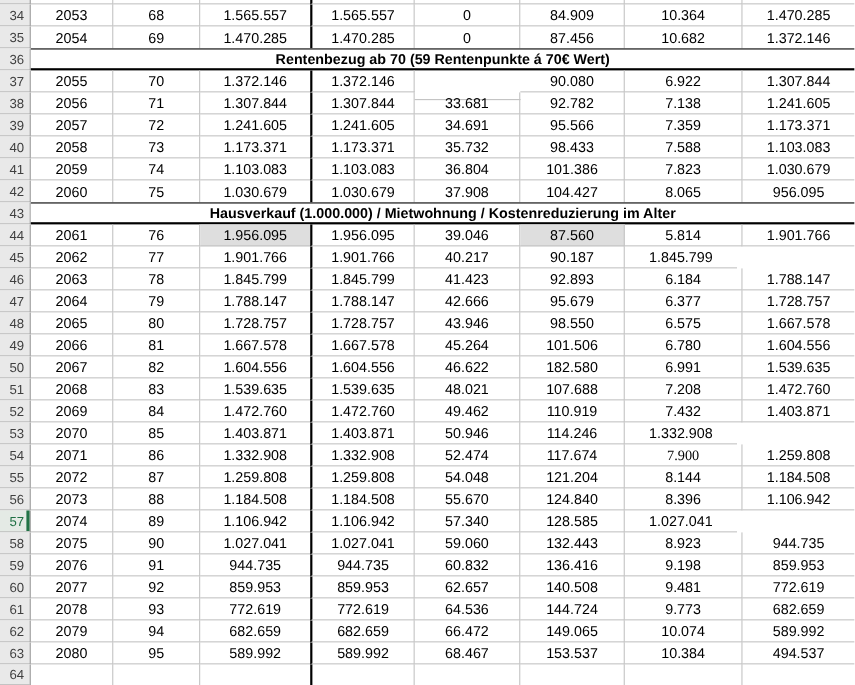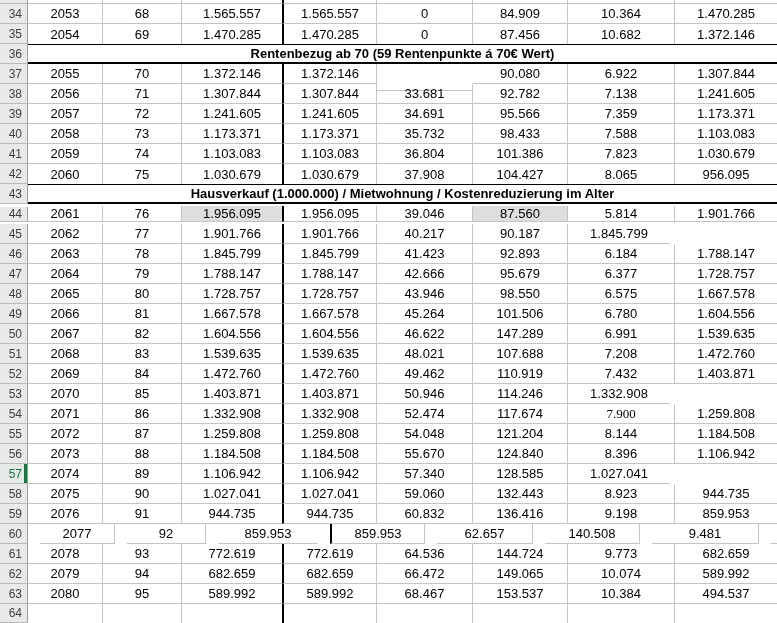--- a/index.html
+++ b/index.html
@@ -160,21 +160,21 @@
       <div class="cell thickL" style="flex: 0 0 95px; width: 95px;">1.030.679</div>
       <div class="cell" style="flex: 0 0 96px; width: 96px;">37.908</div>
       <div class="cell" style="flex: 0 0 95px; width: 95px;">104.427</div>
       <div class="cell" style="flex: 0 0 107px; width: 107px;">8.065</div>
       <div class="cell noR" style="flex: 0 0 102px; width: 102px;">956.095</div>
     </div>
     <div class="row" style="height: 20px;">
       <div class="rh">43</div>
       <div class="section">Hausverkauf (1.000.000) / Mietwohnung / Kostenreduzierung im Alter</div>
     </div>
-    <div class="row" style="height: 20px; align-items: center;">
+    <div class="row" style="height: 20px;">
       <div class="rh">44</div>
       <div class="cell" style="flex: 0 0 75px; width: 75px;">2061</div>
       <div class="cell" style="flex: 0 0 79px; width: 79px;">76</div>
       <div class="cell noR shaded" style="flex: 0 0 100px; width: 100px;">1.956.095</div>
       <div class="cell thickL" style="flex: 0 0 95px; width: 95px;">1.956.095</div>
       <div class="cell" style="flex: 0 0 96px; width: 96px;">39.046</div>
       <div class="cell shaded" style="flex: 0 0 95px; width: 95px;">87.560</div>
       <div class="cell" style="flex: 0 0 107px; width: 107px;">5.814</div>
       <div class="cell noR" style="flex: 0 0 102px; width: 102px;">1.901.766</div>
     </div>
@@ -232,21 +232,21 @@
       <div class="cell" style="flex: 0 0 107px; width: 107px;">6.780</div>
       <div class="cell noR" style="flex: 0 0 102px; width: 102px;">1.604.556</div>
     </div>
     <div class="row" style="height: 20px;">
       <div class="rh">50</div>
       <div class="cell" style="flex: 0 0 75px; width: 75px;">2067</div>
       <div class="cell" style="flex: 0 0 79px; width: 79px;">82</div>
       <div class="cell noR" style="flex: 0 0 100px; width: 100px;">1.604.556</div>
       <div class="cell thickL" style="flex: 0 0 95px; width: 95px;">1.604.556</div>
       <div class="cell" style="flex: 0 0 96px; width: 96px;">46.622</div>
-      <div class="cell" style="flex: 0 0 95px; width: 95px;">147.289</div>
+      <div class="cell" style="flex: 0 0 95px; width: 95px;">182.580</div>
       <div class="cell" style="flex: 0 0 107px; width: 107px;">6.991</div>
       <div class="cell noR" style="flex: 0 0 102px; width: 102px;">1.539.635</div>
     </div>
     <div class="row" style="height: 20px;">
       <div class="rh">51</div>
       <div class="cell" style="flex: 0 0 75px; width: 75px;">2068</div>
       <div class="cell" style="flex: 0 0 79px; width: 79px;">83</div>
       <div class="cell noR" style="flex: 0 0 100px; width: 100px;">1.539.635</div>
       <div class="cell thickL" style="flex: 0 0 95px; width: 95px;">1.539.635</div>
       <div class="cell" style="flex: 0 0 96px; width: 96px;">48.021</div>
@@ -333,21 +333,21 @@
       <div class="rh">59</div>
       <div class="cell" style="flex: 0 0 75px; width: 75px;">2076</div>
       <div class="cell" style="flex: 0 0 79px; width: 79px;">91</div>
       <div class="cell noR" style="flex: 0 0 100px; width: 100px;">944.735</div>
       <div class="cell thickL" style="flex: 0 0 95px; width: 95px;">944.735</div>
       <div class="cell" style="flex: 0 0 96px; width: 96px;">60.832</div>
       <div class="cell" style="flex: 0 0 95px; width: 95px;">136.416</div>
       <div class="cell" style="flex: 0 0 107px; width: 107px;">9.198</div>
       <div class="cell noR" style="flex: 0 0 102px; width: 102px;">859.953</div>
     </div>
-    <div class="row" style="height: 20px; gap: 12px;">
+    <div class="row" style="height: 20px;">
       <div class="rh">60</div>
       <div class="cell" style="flex: 0 0 75px; width: 75px;">2077</div>
       <div class="cell" style="flex: 0 0 79px; width: 79px;">92</div>
       <div class="cell noR" style="flex: 0 0 100px; width: 100px;">859.953</div>
       <div class="cell thickL" style="flex: 0 0 95px; width: 95px;">859.953</div>
       <div class="cell" style="flex: 0 0 96px; width: 96px;">62.657</div>
       <div class="cell" style="flex: 0 0 95px; width: 95px;">140.508</div>
       <div class="cell" style="flex: 0 0 107px; width: 107px;">9.481</div>
       <div class="cell noR" style="flex: 0 0 102px; width: 102px;">772.619</div>
     </div>

